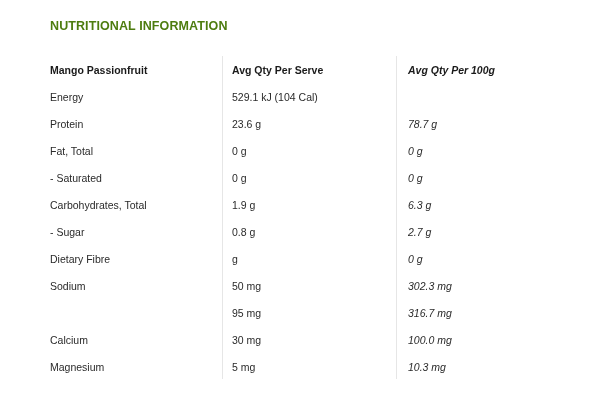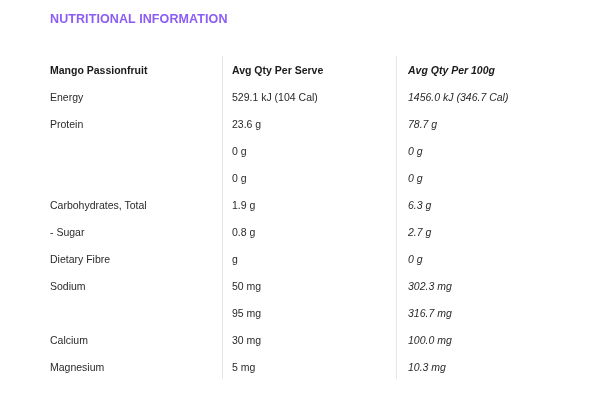--- a/index.html
+++ b/index.html
@@ -2,22 +2,22 @@
 <html><head>
 <meta charset="utf-8">
 <style>
   html, body { margin: 0; padding: 0; background: #ffffff; }
   body {
     width: 600px; height: 408px; position: relative; overflow: hidden;
     font-family: "Liberation Sans", "DejaVu Sans", sans-serif;
     color: #222222;
   }
   .title {
-    position: absolute; left: 50px; top: 12px;
-    font-size: 12.5px; font-weight: bold; letter-spacing: 0.1px; color: #8b5cf6;
+    position: absolute; left: 50px; top: 19px;
+    font-size: 12.5px; font-weight: bold; letter-spacing: 0.1px; color: #4d7c0f;
   }
   .table { position: absolute; left: 0; top: 56px; width: 600px; height: 324px; }
   .divider {
     position: absolute; top: 0; width: 1px; height: 323px; background: #e6e6e6;
   }
   .row { position: absolute; left: 0; width: 600px; height: 27px; }
   .cell {
     position: absolute; top: 0; font-size: 10.5px; line-height: 27px;
     white-space: nowrap; color: #2a2a2a;
   }
@@ -37,32 +37,33 @@
 
   <div class="row hdr" style="top:1px">
     <span class="cell c0">Mango Passionfruit</span>
     <span class="cell c1">Avg Qty Per Serve</span>
     <span class="cell c2">Avg Qty Per 100g</span>
   </div>
 
   <div class="row" style="top:28px">
     <span class="cell c0">Energy</span>
     <span class="cell c1">529.1 kJ (104 Cal)</span>
-    <span class="cell c2">1456.0 kJ (346.7 Cal)</span>
   </div>
   <div class="row" style="top:55px">
     <span class="cell c0">Protein</span>
     <span class="cell c1">23.6 g</span>
     <span class="cell c2">78.7 g</span>
   </div>
   <div class="row" style="top:82px">
+    <span class="cell c0">Fat, Total</span>
     <span class="cell c1">0 g</span>
     <span class="cell c2">0 g</span>
   </div>
   <div class="row" style="top:109px">
+    <span class="cell c0">- Saturated</span>
     <span class="cell c1">0 g</span>
     <span class="cell c2">0 g</span>
   </div>
   <div class="row" style="top:136px">
     <span class="cell c0">Carbohydrates, Total</span>
     <span class="cell c1">1.9 g</span>
     <span class="cell c2">6.3 g</span>
   </div>
   <div class="row" style="top:163px">
     <span class="cell c0">- Sugar</span>

